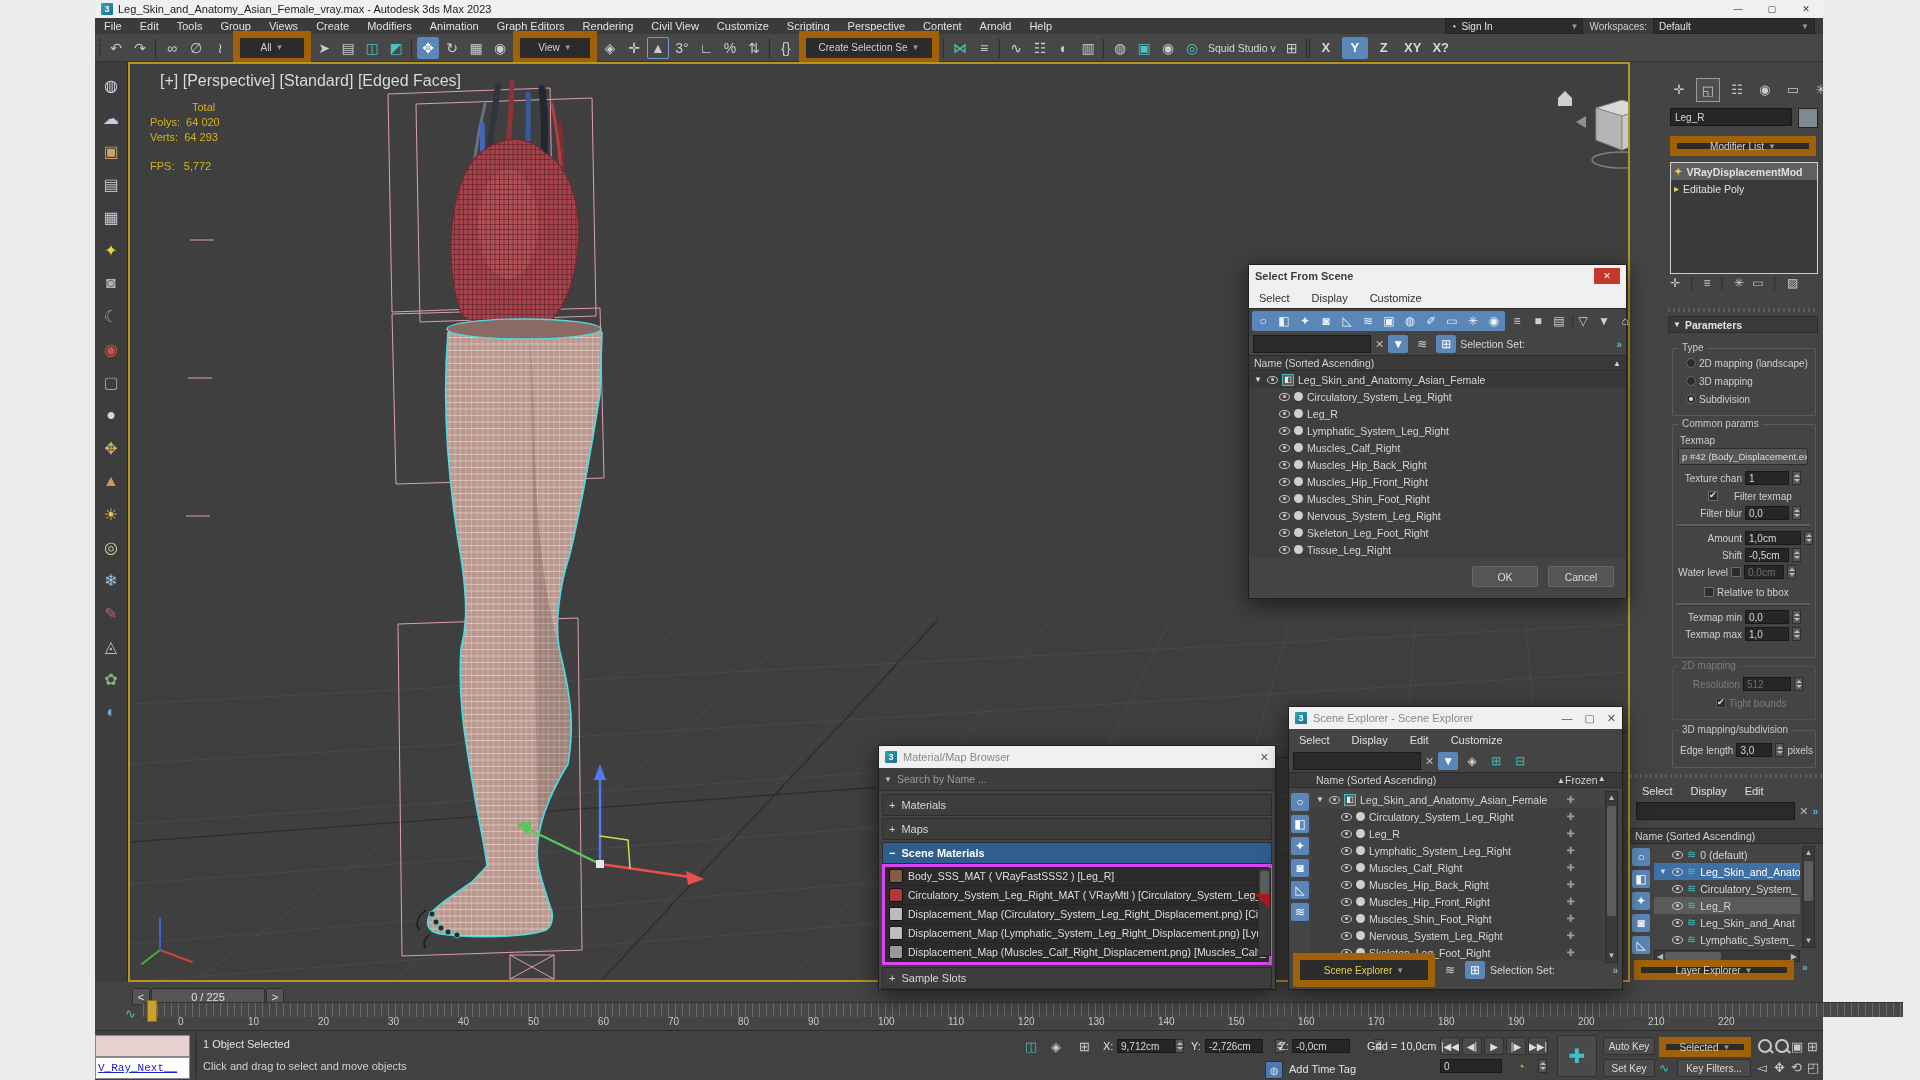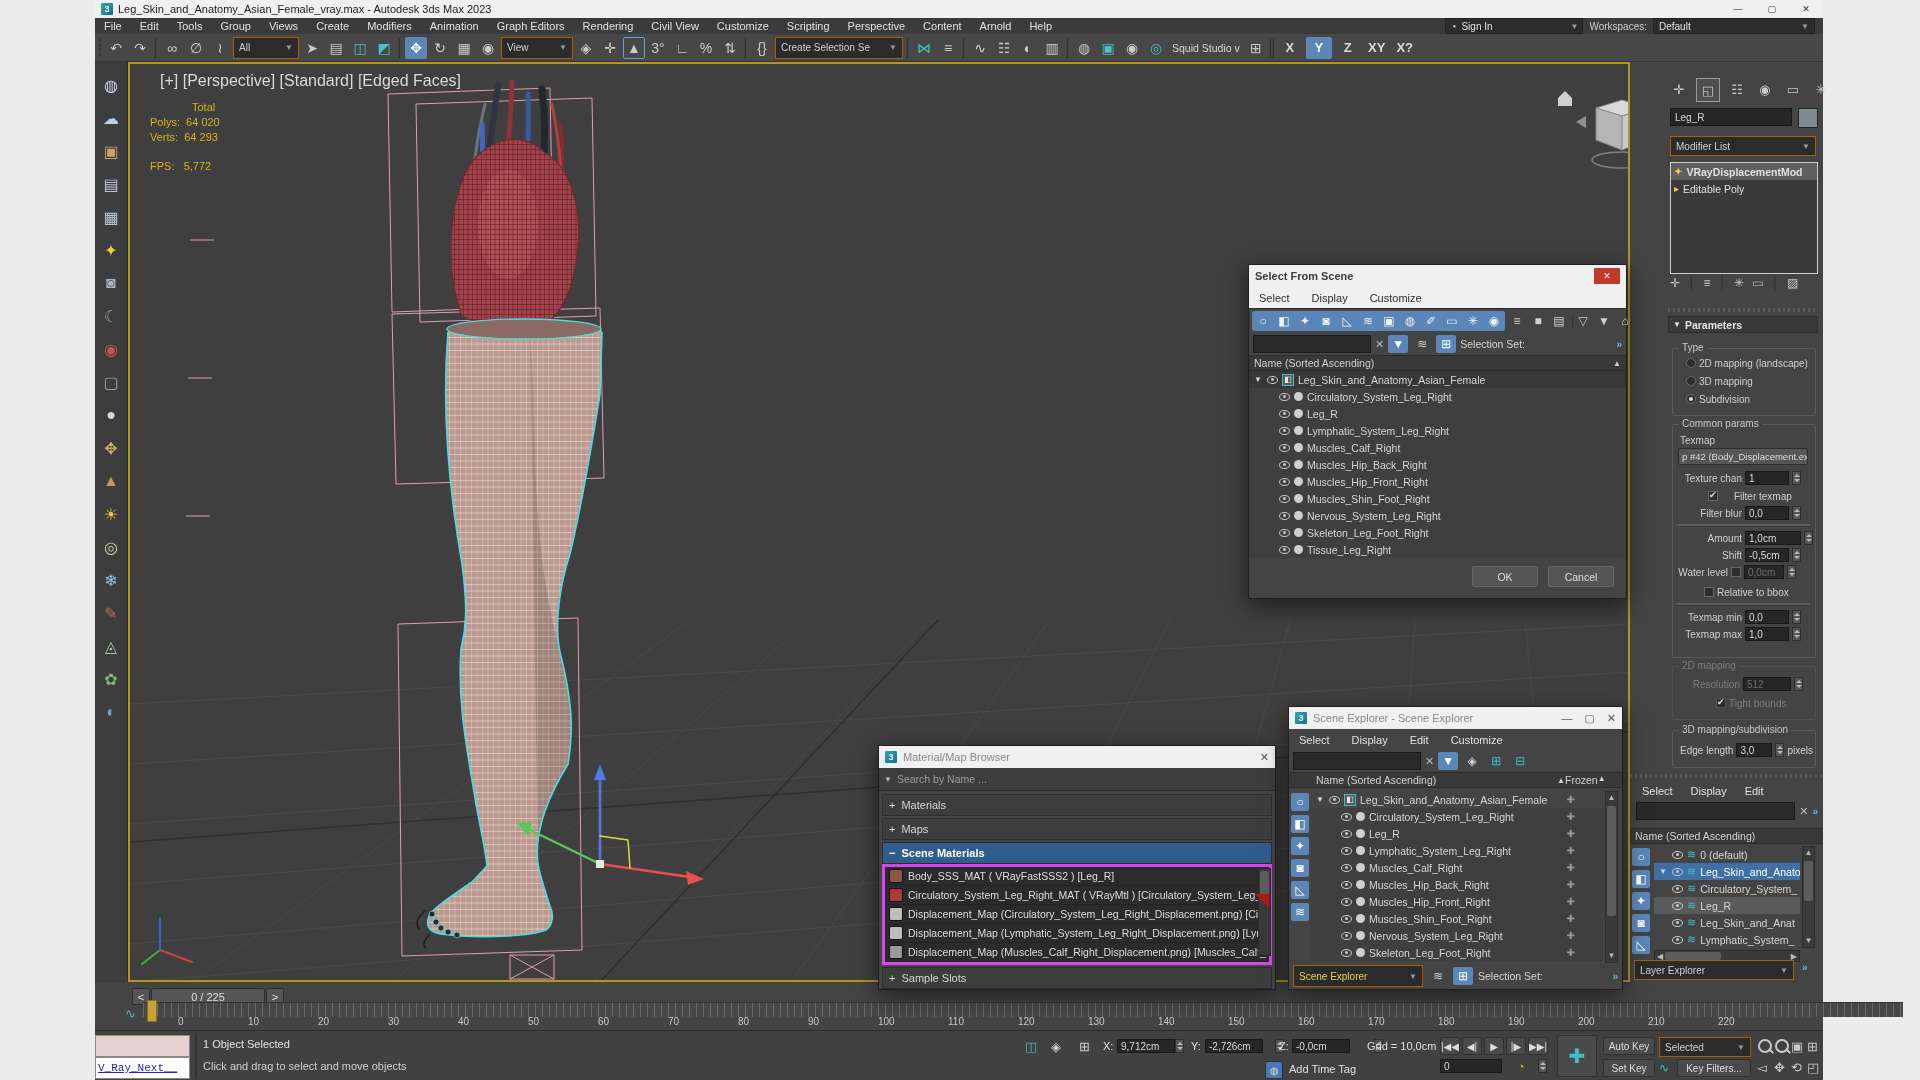--- a/index.html
+++ b/index.html
@@ -29,22 +29,22 @@
 
   
   .toolbar{position:absolute;left:0;top:34px;width:100%;height:28px;background:#474747;display:flex;
     align-items:center;gap:2px;padding-left:2px;border-bottom:1px solid #333;box-sizing:border-box;}
   .tbi{width:22px;height:22px;display:flex;align-items:center;justify-content:center;font-size:14px;
     color:#cbcbcb;border-radius:2px;flex:none;}
   .tbi.active{background:#5a87b8;color:#fff;}
   .tbi.teal{color:#49c2c2;}
   .tbi.sep{width:6px;color:#2f2f2f;font-size:16px;}
   .tbi.bordered{border:1px solid #6f9cc9;width:20px;height:20px;}
-  .dd{background:#2b2b2b;border:1px solid #a16207;height:20px;color:#d0d0d0;font-size:10px;
-    display:flex;align-items:center;justify-content:space-between;padding:0 5px;gap:4px;flex:none;}
+  .dd{background:#2b2b2b;border:7px solid #a16207;height:20px;color:#d0d0d0;font-size:10px;
+    display:flex;align-items:center;justify-content:center;padding:0 5px;gap:4px;flex:none;}
   .caret{font-size:8px;color:#9a9a9a;}
   .axisbtn{width:26px;height:22px;display:flex;align-items:center;justify-content:center;font-size:13px;
     font-weight:bold;color:#d8d8d8;border-radius:2px;flex:none;}
   .axisbtn.active{background:#5a87b8;color:#fff;}
 
   
   .lefttb{position:absolute;left:0;top:62px;width:33px;height:948px;background:#3d3d3d;display:flex;
     flex-direction:column;align-items:center;padding-top:10px;gap:7px;box-sizing:border-box;border-right:1px solid #2c2c2c;}
   .ltbi{width:26px;height:26px;display:flex;align-items:center;justify-content:center;font-size:16px;flex:none;}
 

